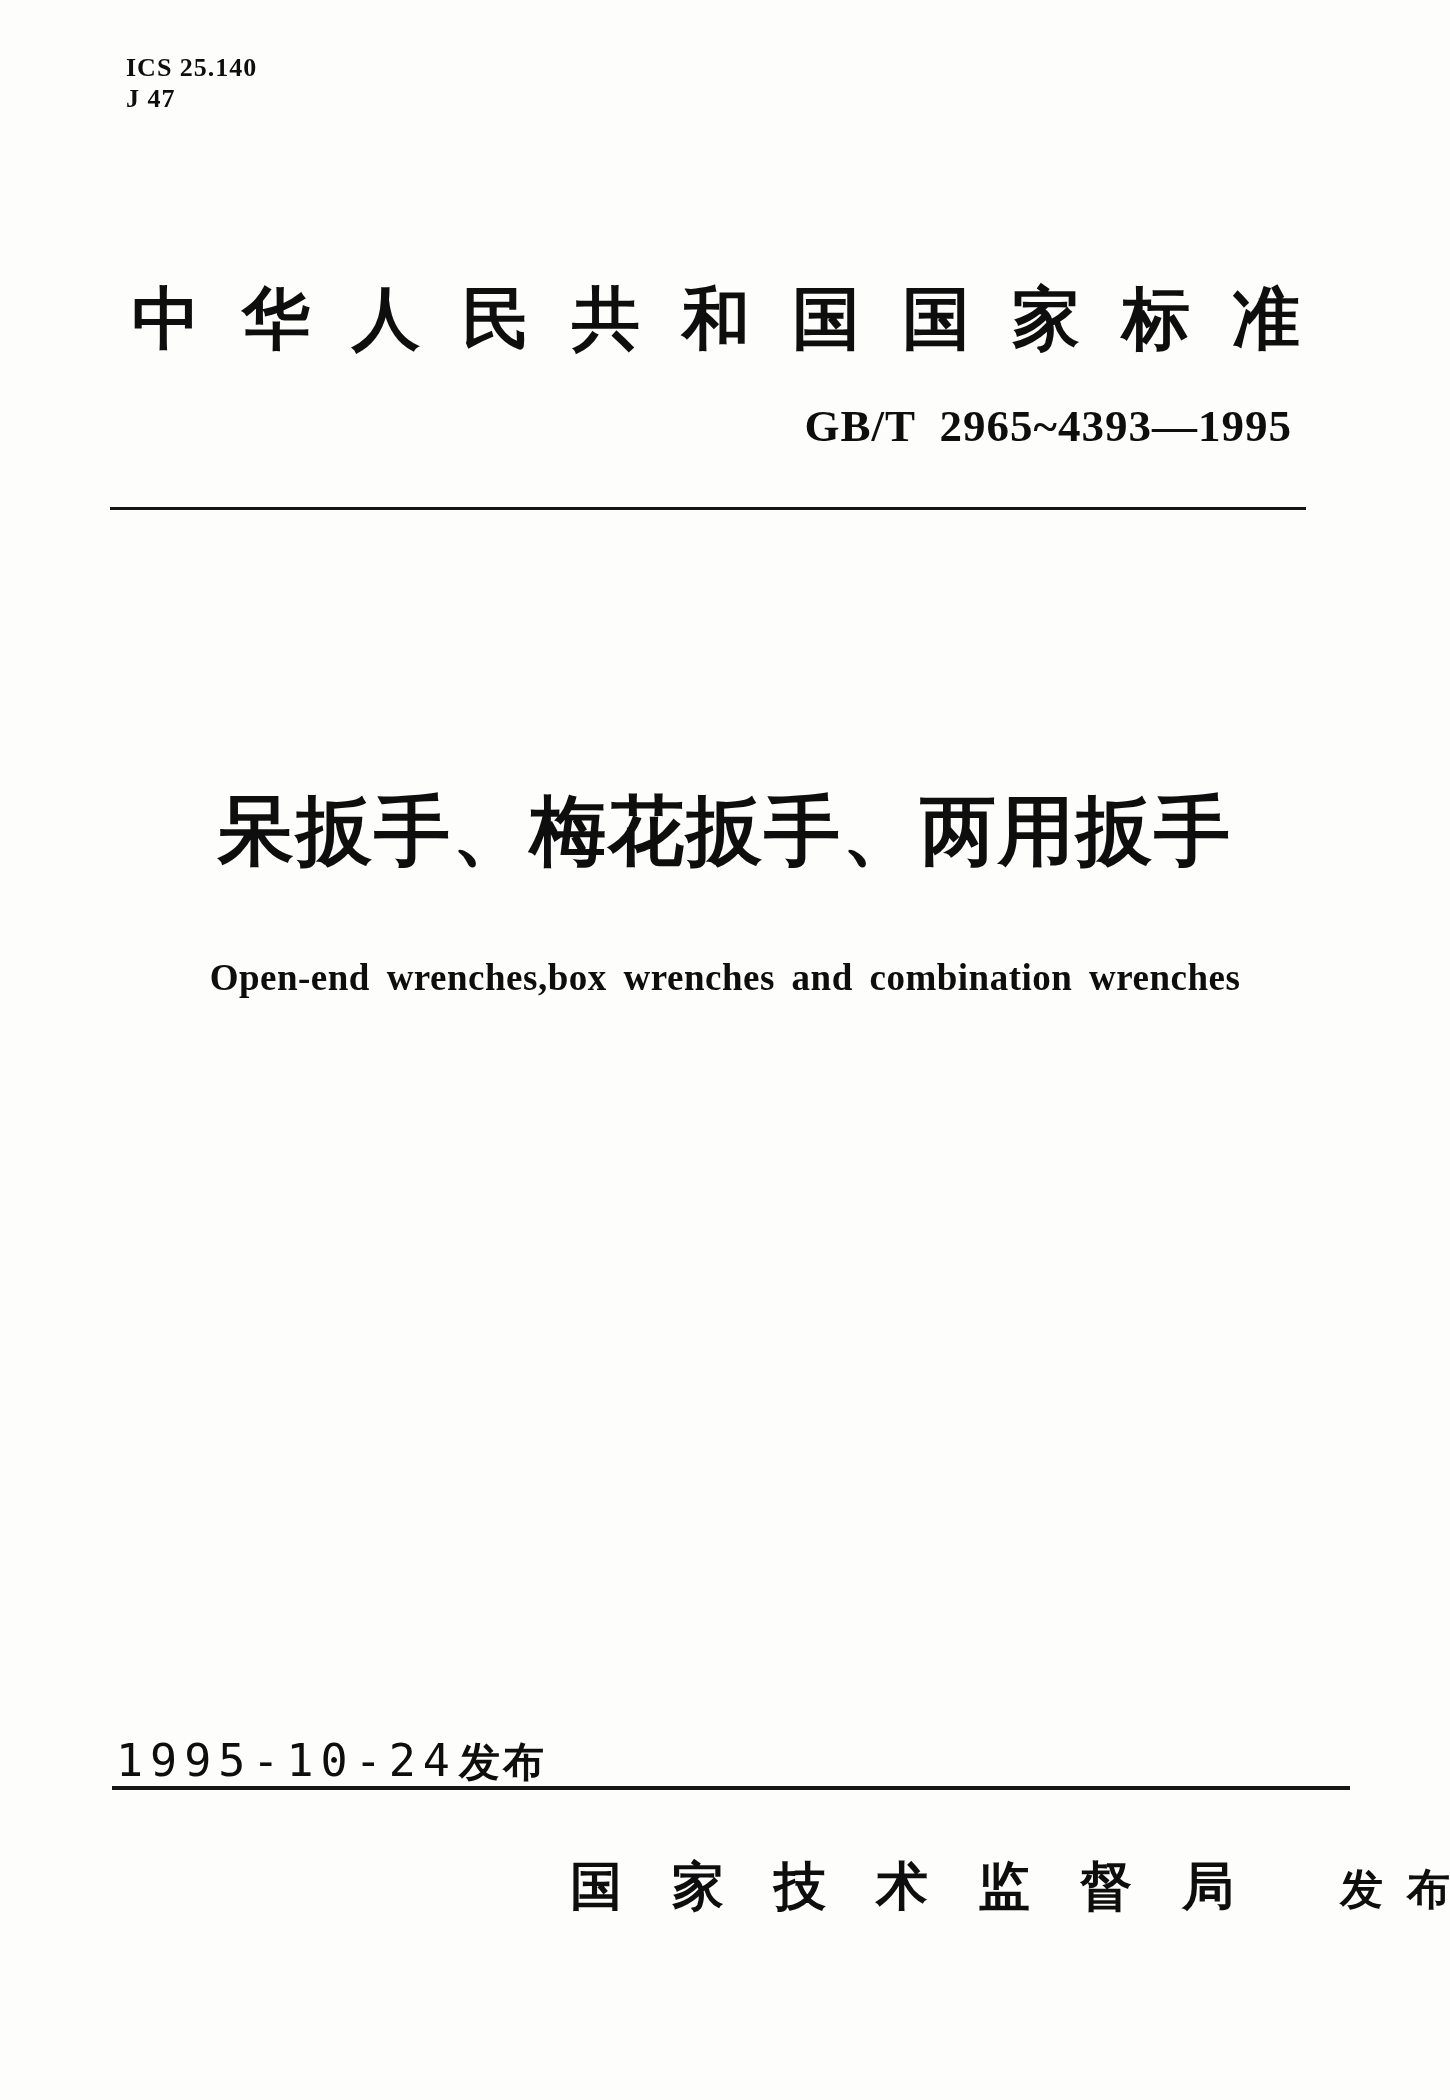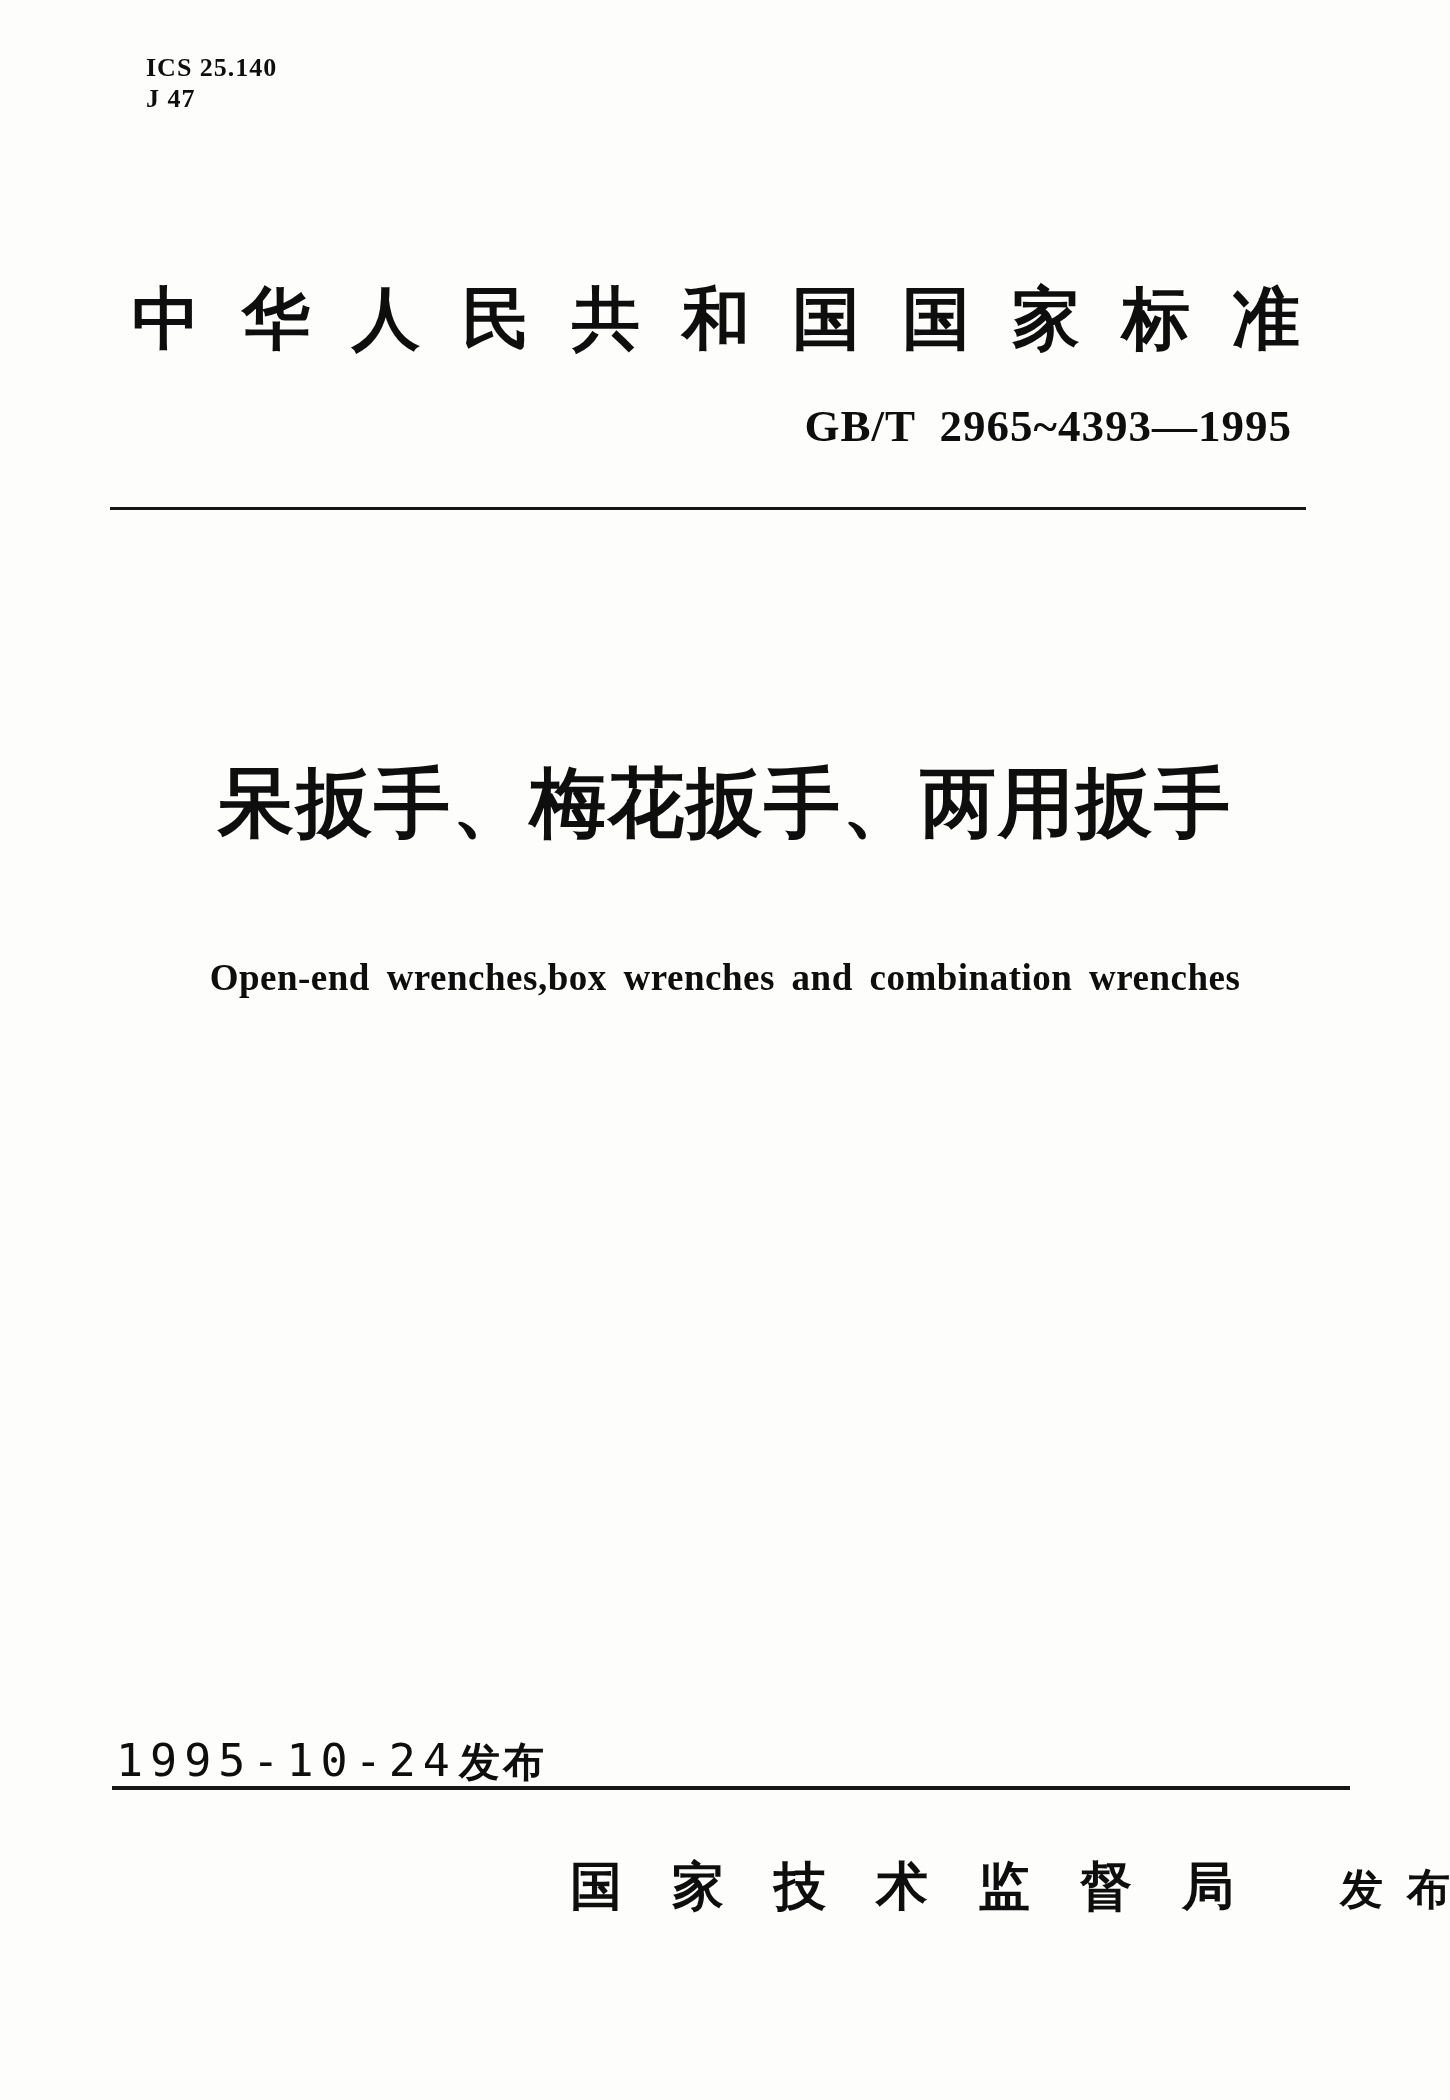--- a/index.html
+++ b/index.html
@@ -12,21 +12,21 @@
     width: 1450px;
     height: 2100px;
     background: #fdfdfb;
     color: #0e0e0e;
     overflow: hidden;
   }
 
   
   .ics-block {
     position: absolute;
-    left: 146px;
+    left: 126px;
     top: 52px;
     font-family: "Liberation Serif", serif;
     font-weight: bold;
     font-size: 26px;
     line-height: 31px;
     letter-spacing: 1px;
   }
 
   
   .gb-logo {
@@ -68,21 +68,21 @@
     width: 1196px;
     height: 3px;
     background: #161616;
   }
 
   
   .title-zh {
     position: absolute;
     left: 0;
     right: 0;
-    top: 753px;
+    top: 781px;
     text-align: center;
     font-family: "Liberation Sans", sans-serif;
     font-weight: bold;
     font-size: 76px;
     letter-spacing: 2px;
   }
 
   
   .title-en {
     position: absolute;

